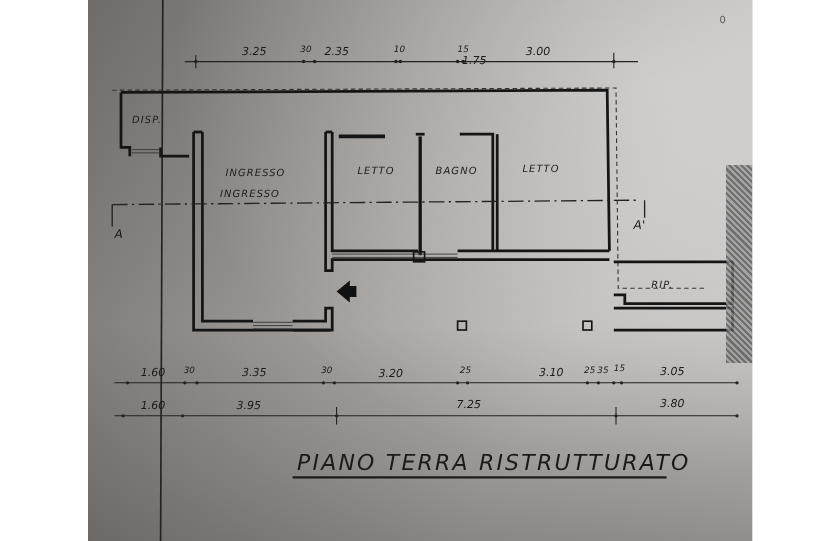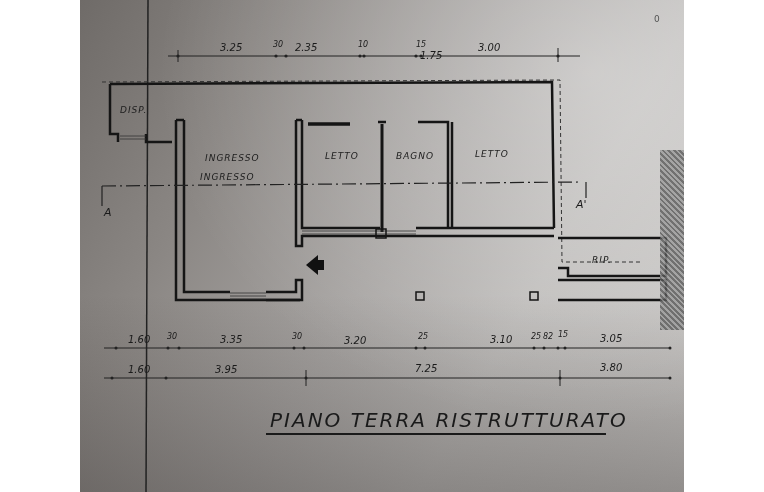--- a/index.html
+++ b/index.html
@@ -161,21 +161,21 @@
   <div class="dim" style="left:398px;top:42px;">3.00</div>
 
   <div class="dim" style="left:48px;top:334px;">1.60</div>
   <div class="dim sm" style="left:87px;top:332px;">30</div>
   <div class="dim" style="left:140px;top:334px;">3.35</div>
   <div class="dim sm" style="left:212px;top:332px;">30</div>
   <div class="dim" style="left:264px;top:335px;">3.20</div>
   <div class="dim sm" style="left:338px;top:332px;">25</div>
   <div class="dim" style="left:370px;top:334px;margin-left:40px;">3.10</div>
   <div class="dim sm" style="left:451px;top:332px;">25</div>
-  <div class="dim sm" style="left:463px;top:332px;">82</div>
+  <div class="dim sm" style="left:463px;top:332px;">35</div>
   <div class="dim sm" style="left:478px;top:330px;">15</div>
   <div class="dim" style="left:520px;top:333px;">3.05</div>
 
   <div class="dim" style="left:48px;top:364px;">1.60</div>
   <div class="dim" style="left:135px;top:364px;text-align:center;">3.95</div>
   <div class="dim" style="left:335px;top:363px;">7.25</div>
   <div class="dim" style="left:520px;top:362px;">3.80</div>
 
   <div class="title">PIANO TERRA RISTRUTTURATO</div>
   <div class="title-underline"></div>

